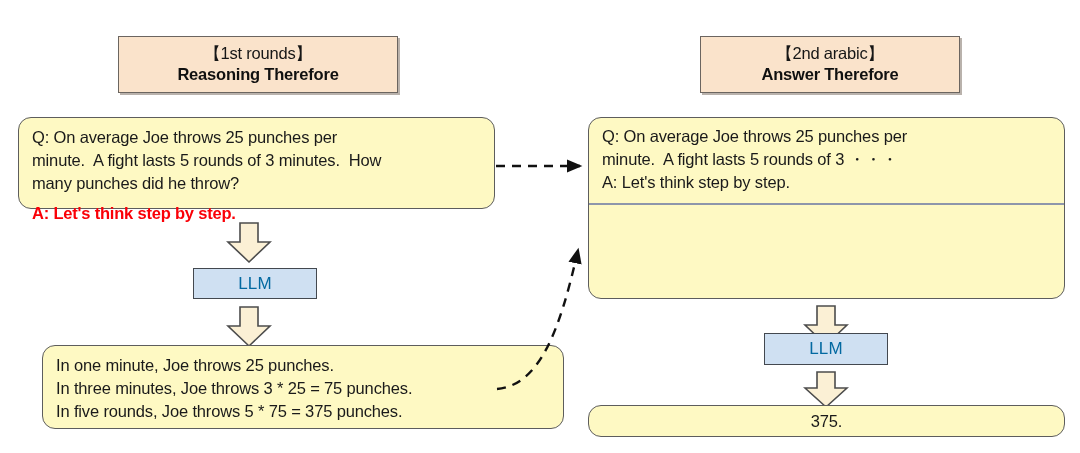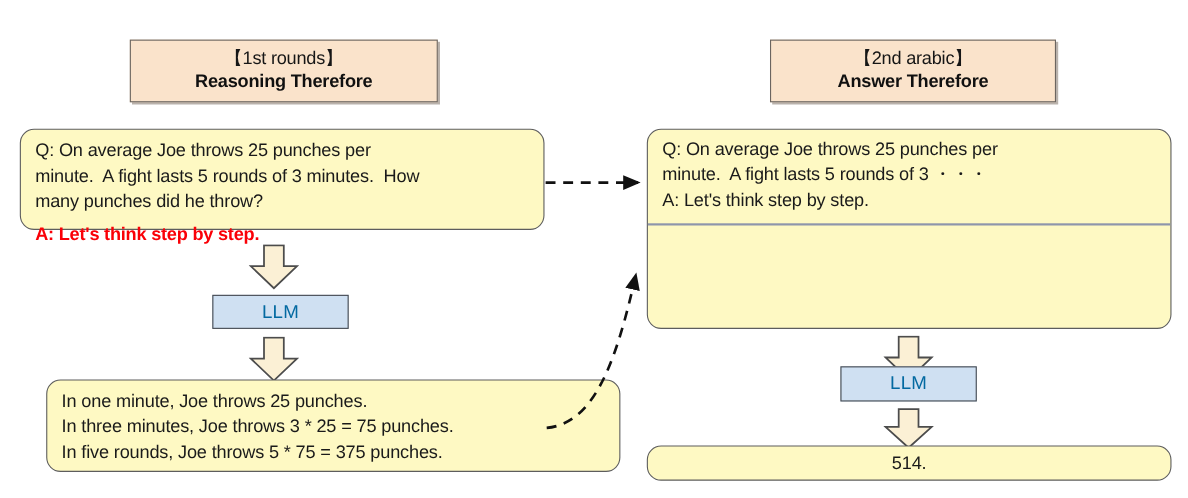--- a/index.html
+++ b/index.html
@@ -180,21 +180,21 @@
     <span>LLM</span>
   </div>
 
   <div class="fat-arrow" style="left:803px; top:371px; width:46px; height:38px;">
     <svg width="46" height="38" viewBox="0 0 46 38">
       <polygon points="14,1 32,1 32,17 44,17 23,36 2,17 14,17" fill="#fbf0d5" stroke="#4c4c4c" stroke-width="1.6" stroke-linejoin="miter"></polygon>
     </svg>
   </div>
 
   <div class="tbox" style="left:588px; top:405px; width:477px; height:32px;">
-    <div class="tbox-body centered">514.</div>
+    <div class="tbox-body centered">375.</div>
   </div>
 
   <svg id="links">
     <defs>
       <marker id="arrowhead" markerWidth="7" markerHeight="7" refX="5.6" refY="3.2" orient="auto" markerUnits="strokeWidth">
         <polygon points="0,0.4 6.6,3.2 0,6.0" fill="#111111"></polygon>
       </marker>
     </defs>
 
     <g>

